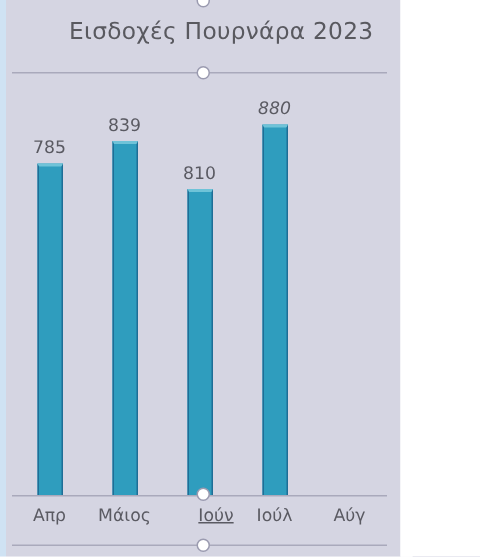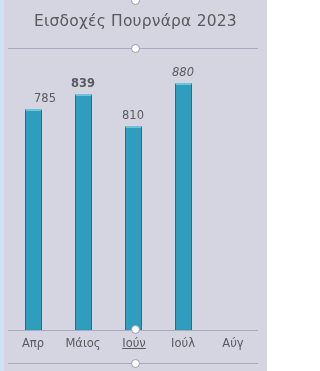--- a/index.html
+++ b/index.html
@@ -44,21 +44,21 @@
 
   
   .title-band {
     position: absolute;
     left: 4px; top: 0;
     width: 263px;
     height: 48px;
   }
   .chart-title {
     position: absolute;
-    left: 0; top: 12px;
+    left: 12px; top: 12px;
     width: 263px;
     text-align: center;
     font-size: 15.5px;
     color: #59595f;
     letter-spacing: 0.2px;
     white-space: nowrap;
   }
   
   .divider {
     position: absolute;
@@ -160,42 +160,42 @@
   </div>
 
   <div class="divider divider-top"></div>
   <div class="divider divider-bottom"></div>
 
   <div class="plot-area">
     <div class="bar-track" id="bar-track">
         <div class="bar-group" style="left: 20.5px; width: 17px; height: 221px;">
           <div class="bar" style="height: 221px; background: rgb(47, 157, 190); border-left-color: rgb(31, 110, 150); border-right-color: rgb(31, 110, 150); border-top-color: rgb(111, 195, 216);"></div>
         </div>
-        <div class="bar-label" style="left: 6px; bottom: 225px; color: rgb(90, 90, 98); text-align: right;">785</div>
+        <div class="bar-label" style="left: 6px; bottom: 225px; color: rgb(90, 90, 98);">785</div>
         <div class="bar-group" style="left: 70.5px; width: 17px; height: 236px;">
           <div class="bar" style="height: 236px; background: rgb(47, 157, 190); border-left-color: rgb(31, 110, 150); border-right-color: rgb(31, 110, 150); border-top-color: rgb(111, 195, 216);"></div>
         </div>
-        <div class="bar-label" style="left: 56px; bottom: 240px; color: rgb(90, 90, 98); font-weight: bold;">839</div>
+        <div class="bar-label" style="left: 56px; bottom: 240px; color: rgb(90, 90, 98);">839</div>
         <div class="bar-group" style="left: 120.5px; width: 17px; height: 204px;">
           <div class="bar" style="height: 204px; background: rgb(47, 157, 190); border-left-color: rgb(31, 110, 150); border-right-color: rgb(31, 110, 150); border-top-color: rgb(111, 195, 216);"></div>
         </div>
         <div class="bar-label" style="left: 106px; bottom: 208px; color: rgb(90, 90, 98);">810</div>
         <div class="bar-group" style="left: 170.5px; width: 17px; height: 247px;">
           <div class="bar" style="height: 247px; background: rgb(47, 157, 190); border-left-color: rgb(31, 110, 150); border-right-color: rgb(31, 110, 150); border-top-color: rgb(111, 195, 216);"></div>
         </div>
         <div class="bar-label" style="left: 156px; bottom: 251px; color: rgb(90, 90, 98); font-style: italic;">880</div>
       </div>
   </div>
 
   <div class="axis-line"></div>
 
   <div class="axis-labels" id="axis-labels">
       <div class="axis-label" style="left: 1px;">Απρ</div>
       <div class="axis-label" style="left: 51px;">Μάιος</div>
-      <div class="axis-label" style="left: 102px; text-decoration: underline;">Ιούν</div>
+      <div class="axis-label" style="left: 112px; text-decoration: underline;">Ιούν</div>
       <div class="axis-label" style="left: 151px;">Ιούλ</div>
       <div class="axis-label" style="left: 201px;">Αύγ</div>
     </div>
 
   <div class="handle handle-top"></div>
   <div class="handle handle-mid"></div>
   <div class="handle handle-axis"></div>
   <div class="handle handle-bottom"></div>
 
 </div>

